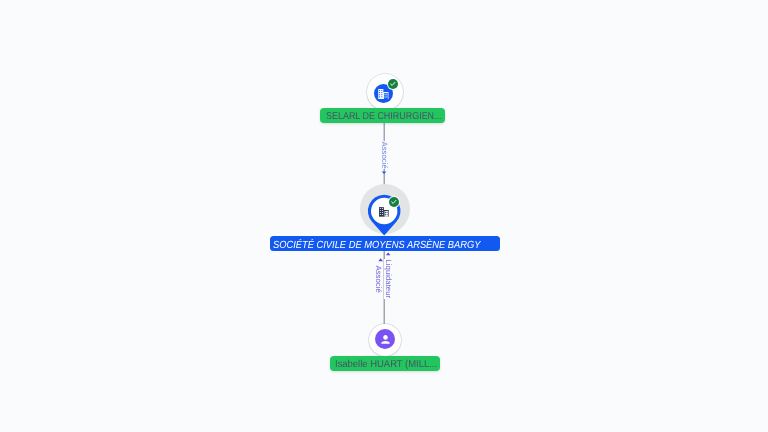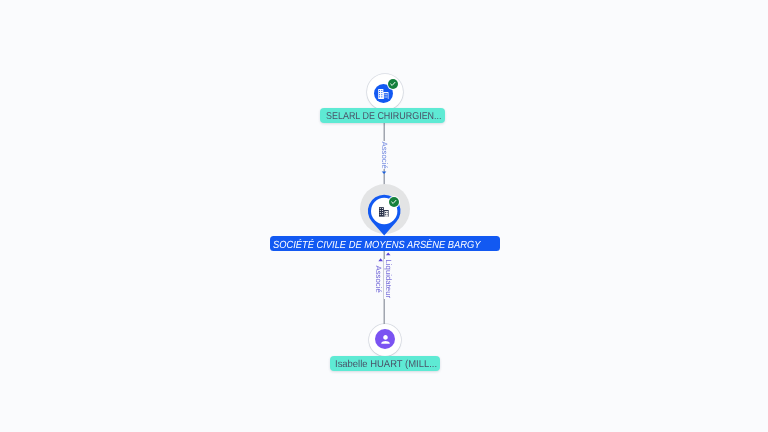--- a/index.html
+++ b/index.html
@@ -10,21 +10,21 @@
   .edge-svg{position:absolute;left:0;top:0;width:768px;height:432px;}
   .edge-label{position:absolute;color:#6b7ddb;font-size:7.8px;white-space:nowrap;
     transform-origin:0 0;letter-spacing:0;background:#fafbfd;padding:0 .5px;
     line-height:7.6px;}
   .node{position:absolute;}
   .nd-circle{position:absolute;border-radius:50%;background:#fff;
     box-shadow:0 1px 2px rgba(40,50,80,.10), 0 0 0 .7px rgba(140,148,170,.30);}
   .nd-inner{position:absolute;border-radius:50%;display:flex;align-items:center;justify-content:center;}
   .nd-badge{position:absolute;border-radius:50%;background:#15803d;display:flex;align-items:center;justify-content:center;
     box-shadow:0 0 0 1px rgba(255,255,255,.95);}
-  .pill{position:absolute;background:#5eead4;border-radius:4px;
+  .pill{position:absolute;background:#22c55e;border-radius:4px;
     line-height:15.2px;height:15.2px;white-space:nowrap;overflow:hidden;
     padding:0 5.5px;box-sizing:border-box;box-shadow:0 1px 2.5px rgba(40,50,80,.16);}
   .pill span{display:inline-block;font-size:10px;color:#4a5268;transform-origin:0 50%;}
   .pill-top span{transform:scaleX(.895) translateY(-1.3px);}
   .pill-person span{transform:scaleX(.945) translateY(-1.3px);}
   .pill-selected{position:absolute;background:#1259f2;border-radius:3.5px;
     line-height:14.8px;height:14.8px;white-space:nowrap;overflow:hidden;
     padding:0 2.6px;box-sizing:border-box;}
   .pill-selected span{display:inline-block;font-size:10.3px;color:#fff;
     transform:scaleX(.906) translateY(0.9px);transform-origin:0 50%;}

